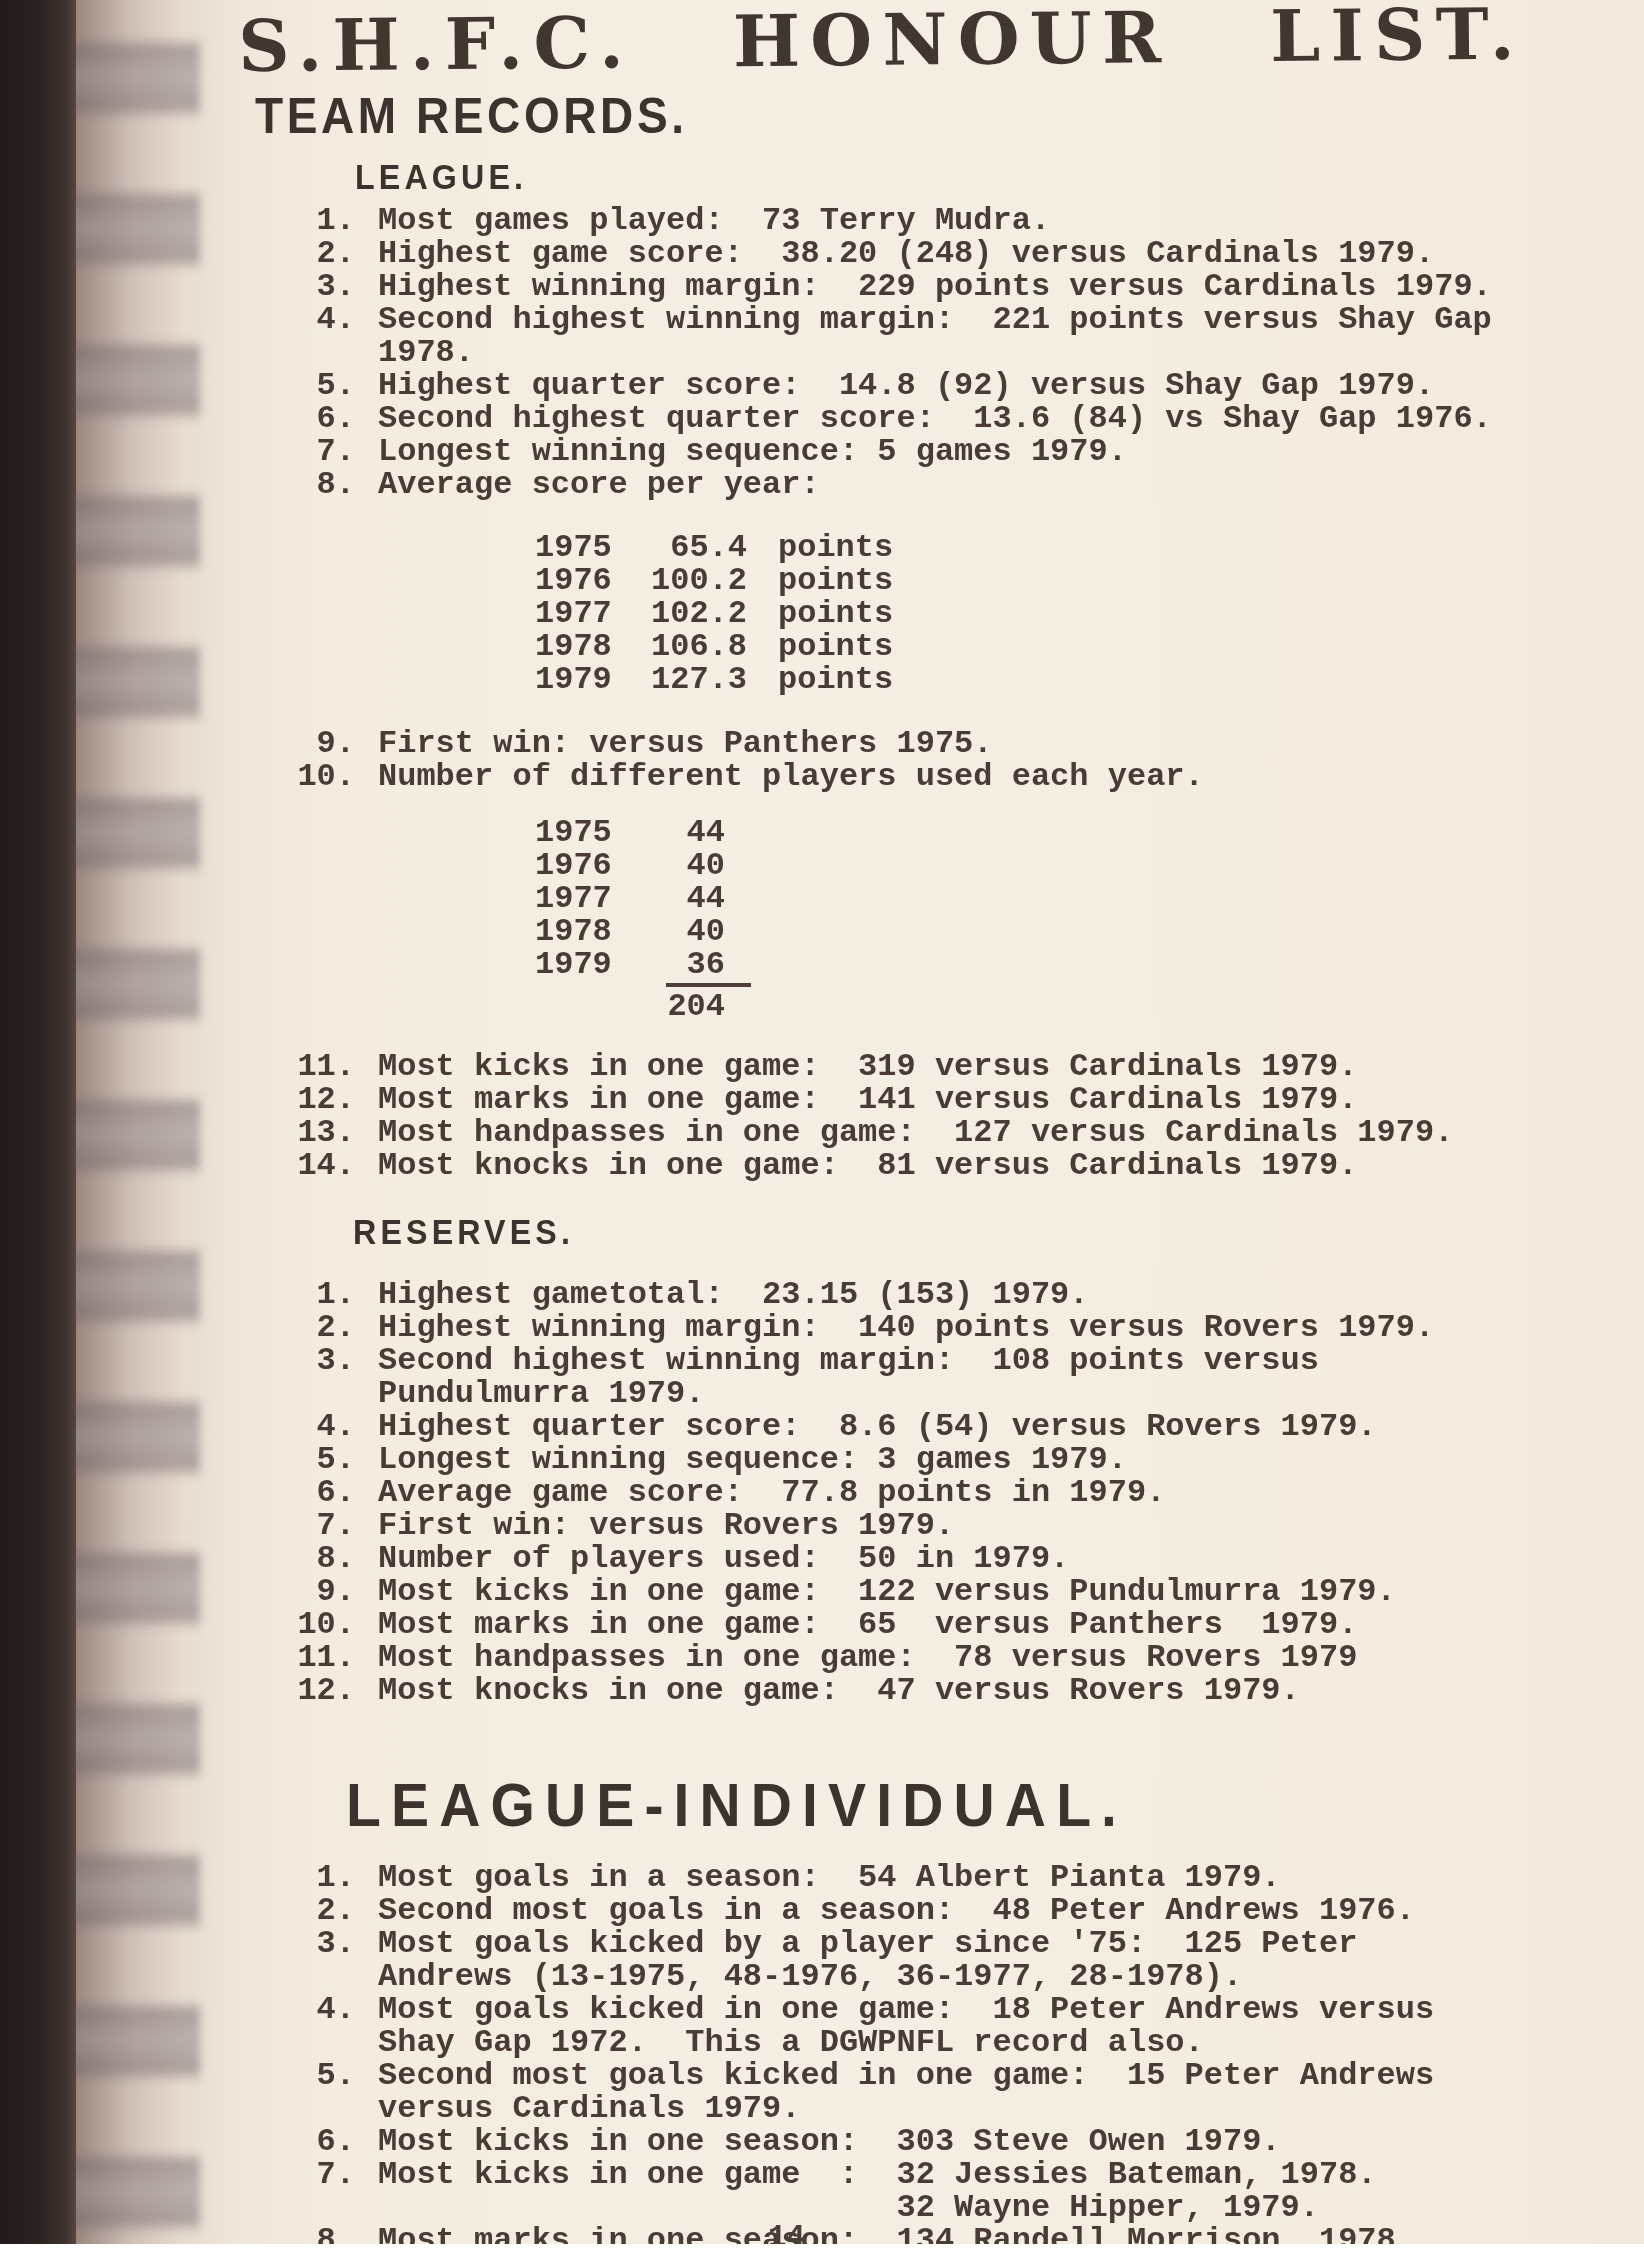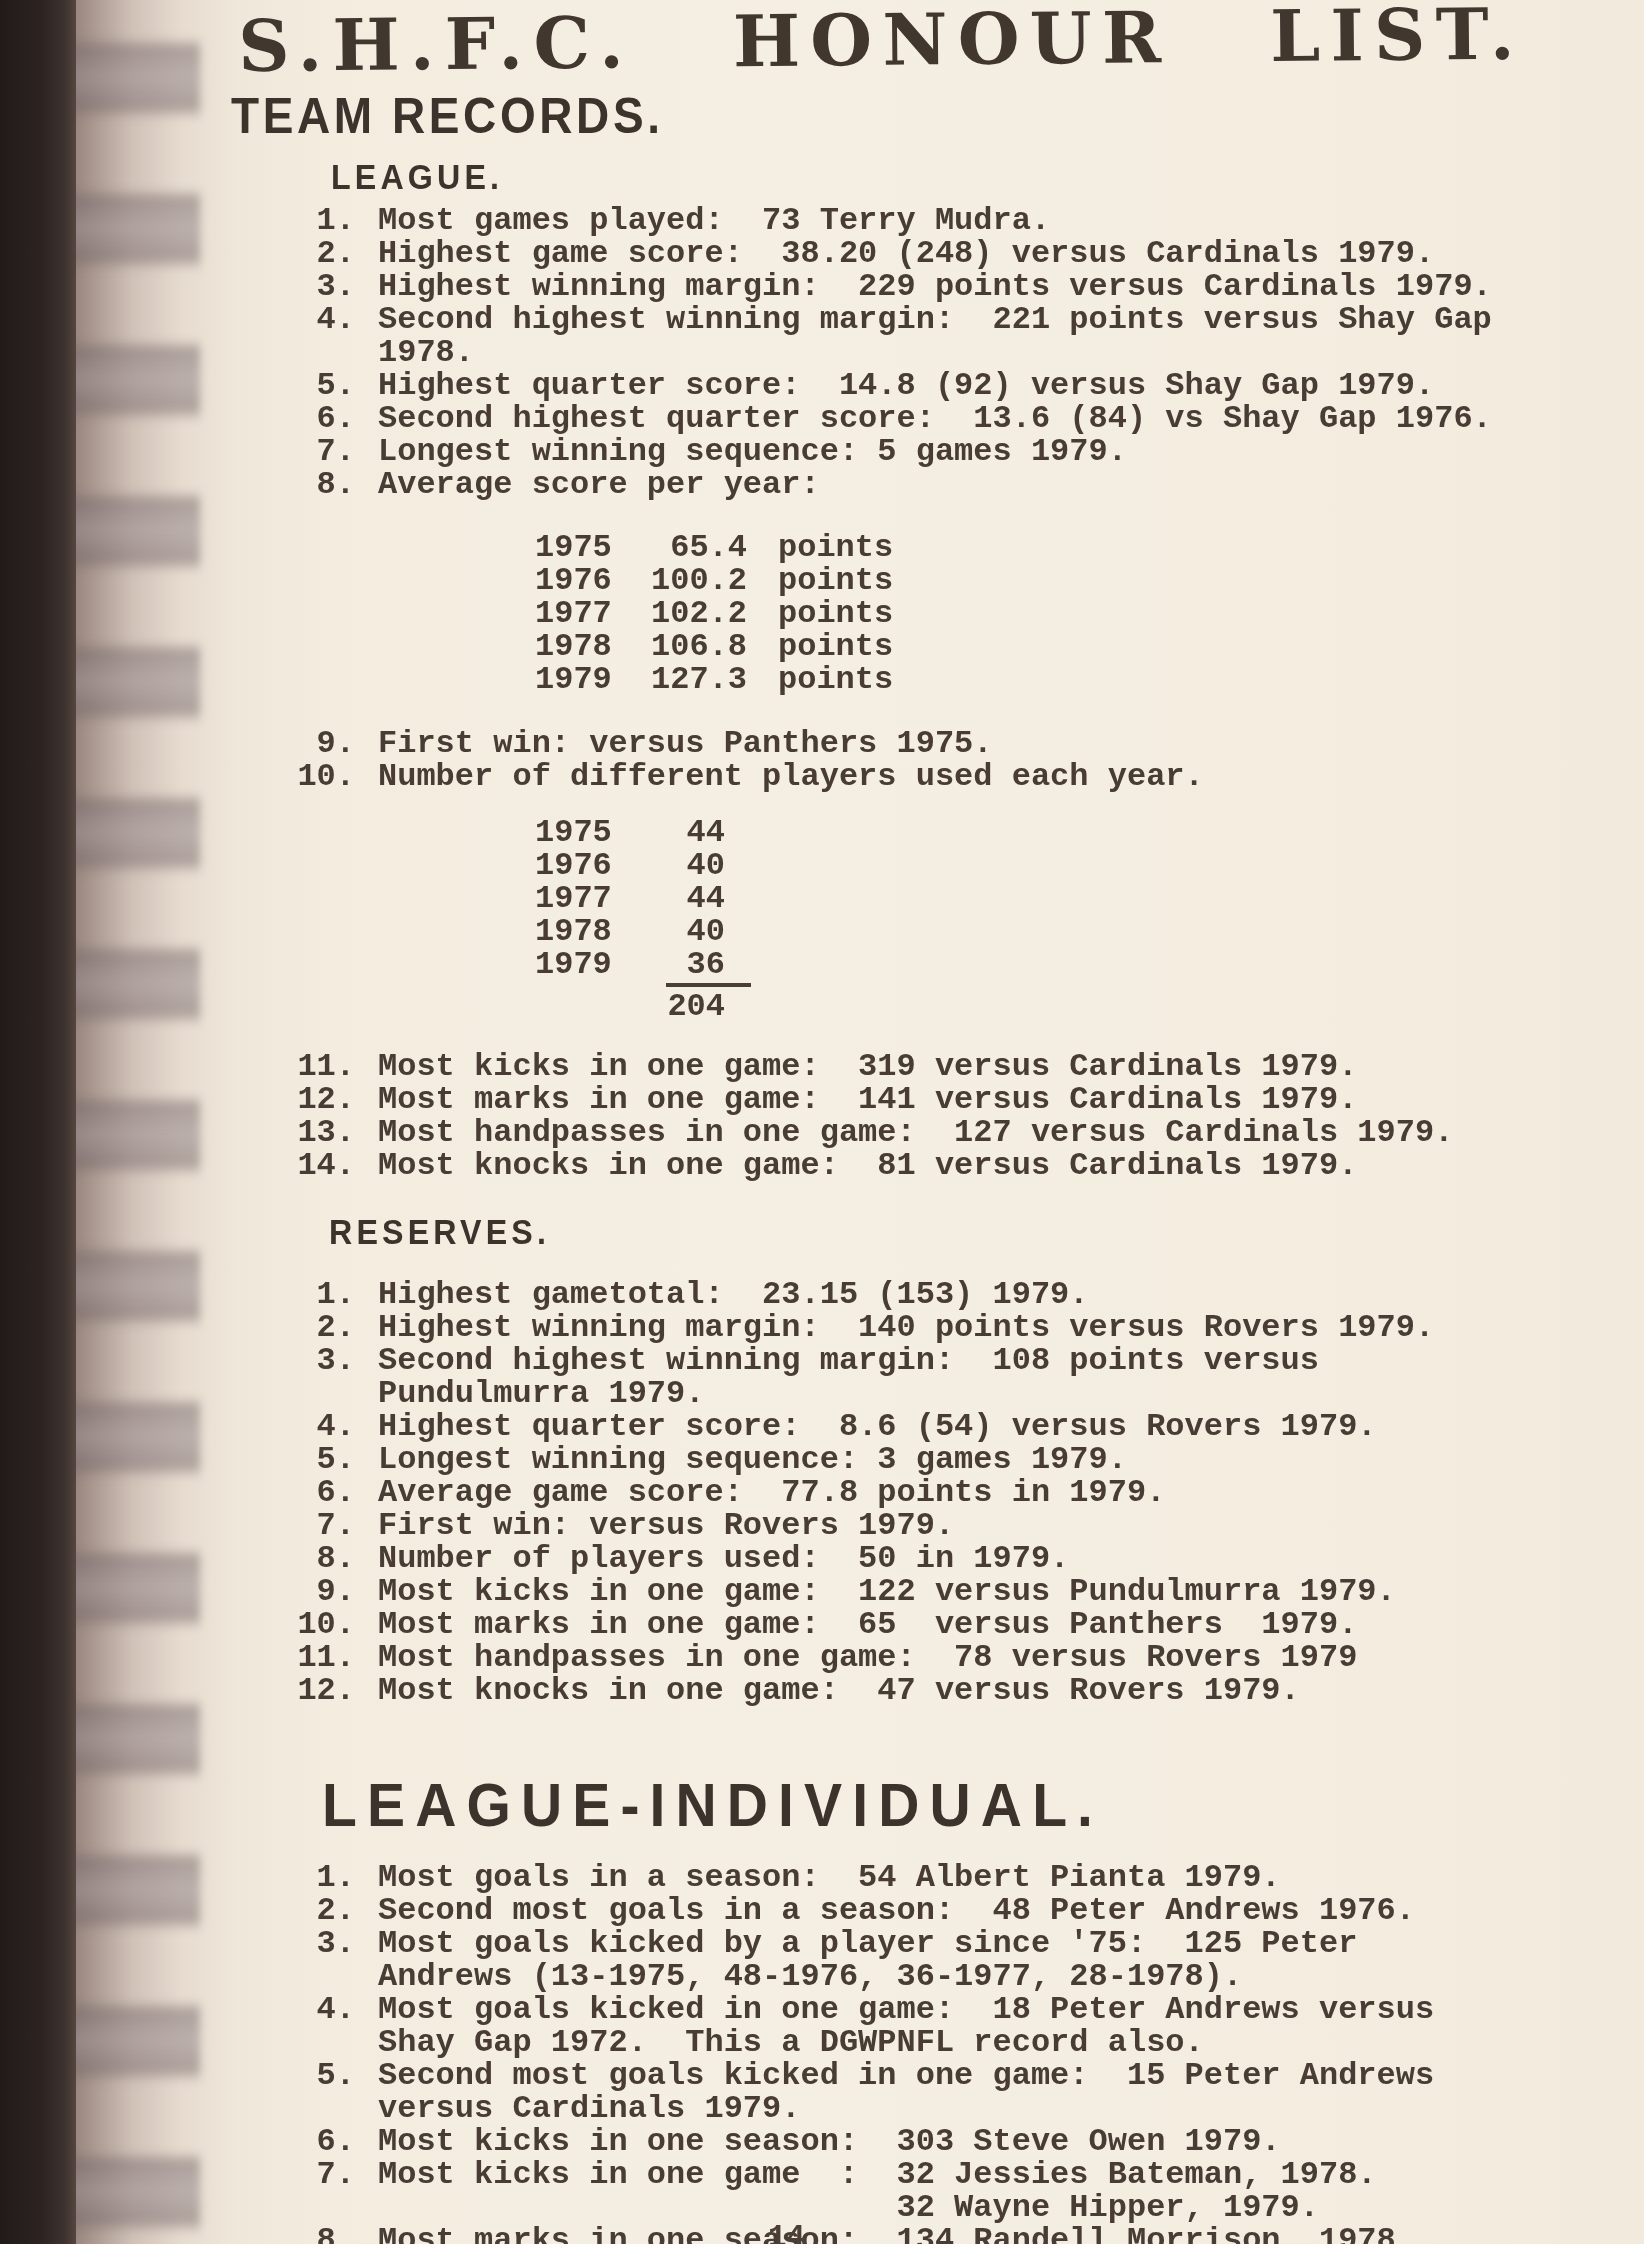--- a/index.html
+++ b/index.html
@@ -23,21 +23,21 @@
     margin:9px 0 0 238px;font-family:"DejaVu Serif", serif;font-weight:bold;
     font-size:71px;line-height:75px;letter-spacing:10.3px;word-spacing:64px;
     color:#41372f;white-space:nowrap;transform:rotate(-0.55deg);transform-origin:left top;
   }
   .headline{font-family:"Liberation Sans", sans-serif;font-weight:700;color:#3c332d;
     display:inline-block;transform:scaleX(0.92);transform-origin:left center;white-space:nowrap;}
   .subtitle{margin:6.4px 0 0 231px;font-size:50px;line-height:52px;letter-spacing:3.9px;}
   .h-league{margin:15.5px 0 0 331px;font-size:35px;line-height:37px;letter-spacing:4.5px;}
   .h-reserves{margin:30px 0 0 329px;font-size:35px;line-height:40px;letter-spacing:4.5px;}
   .h-individual{margin:64px 0 0 322px;font-size:62px;line-height:67px;letter-spacing:11px;}
-  .hwrap{display:block;}
+  .hwrap{display:block;margin-left:24px;}
 
   .list{margin-top:7.7px;}
   .row{display:flex;align-items:flex-start;font-size:32px;line-height:33px;font-weight:700;letter-spacing:0;}
   .num{flex:0 0 59px;margin-left:296px;text-align:right;white-space:pre;}
   .txt{margin-left:23px;white-space:pre-wrap;}
 
   .mt-b{margin-top:31px;}
   .mt-c{margin-top:27px;}
   .list-first{margin-top:9px;}
   .list-res{margin-top:26px;}

